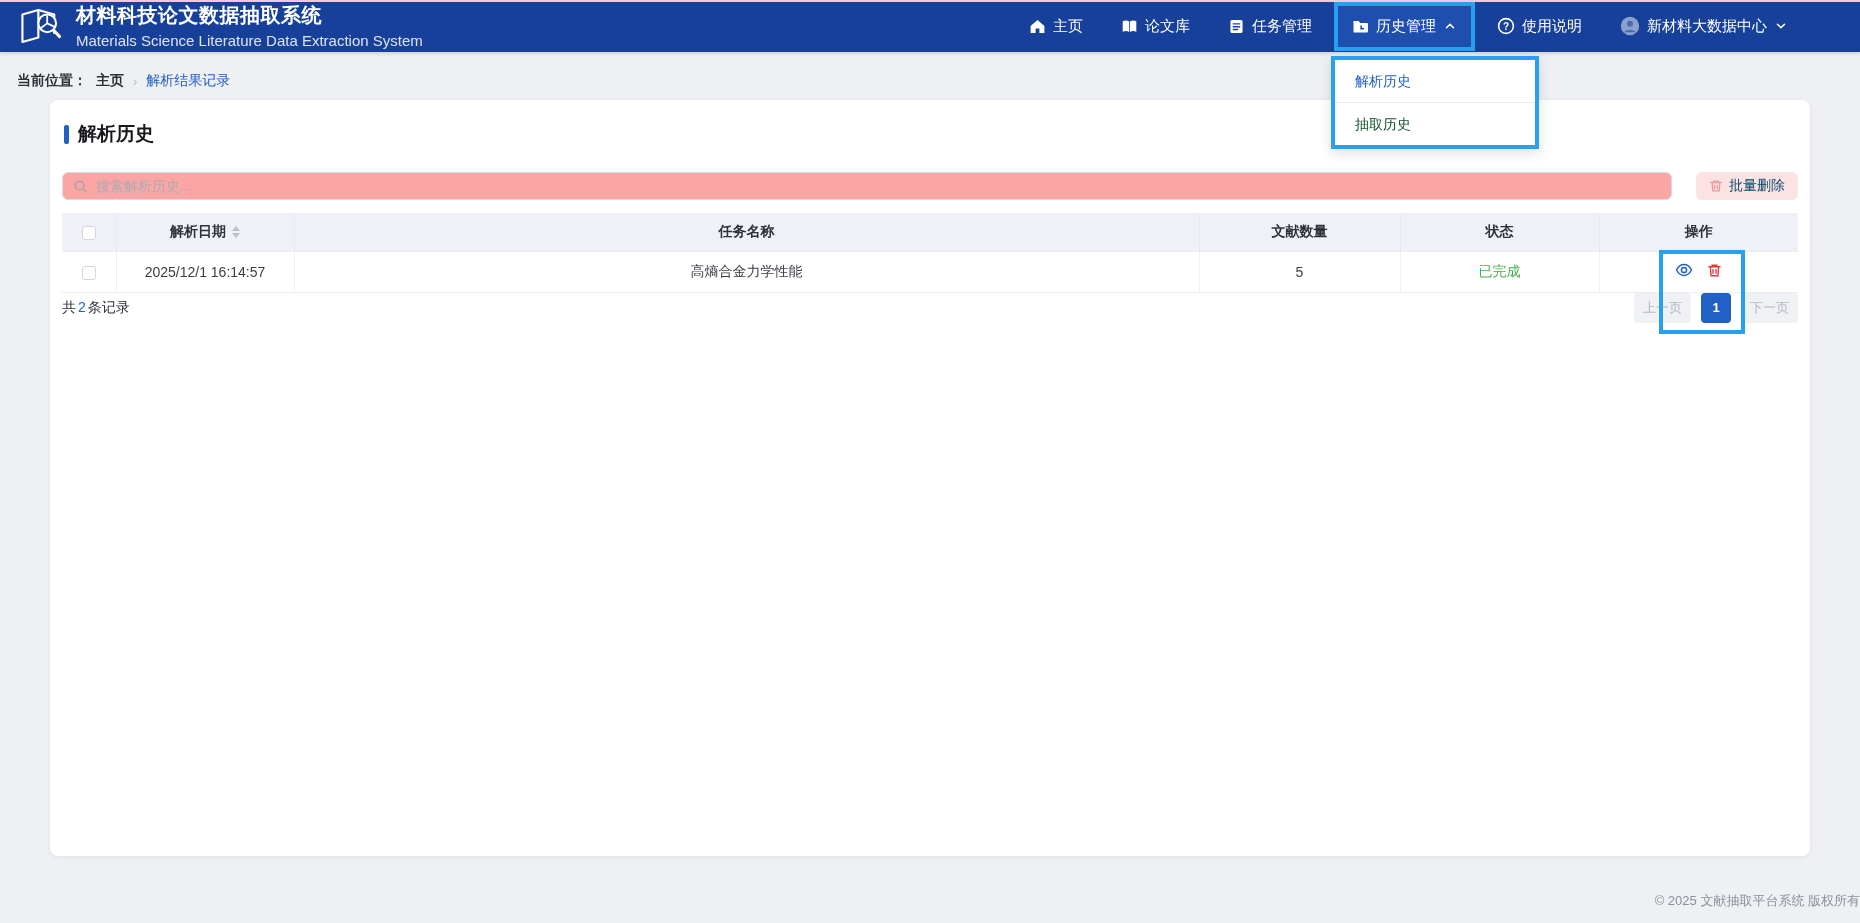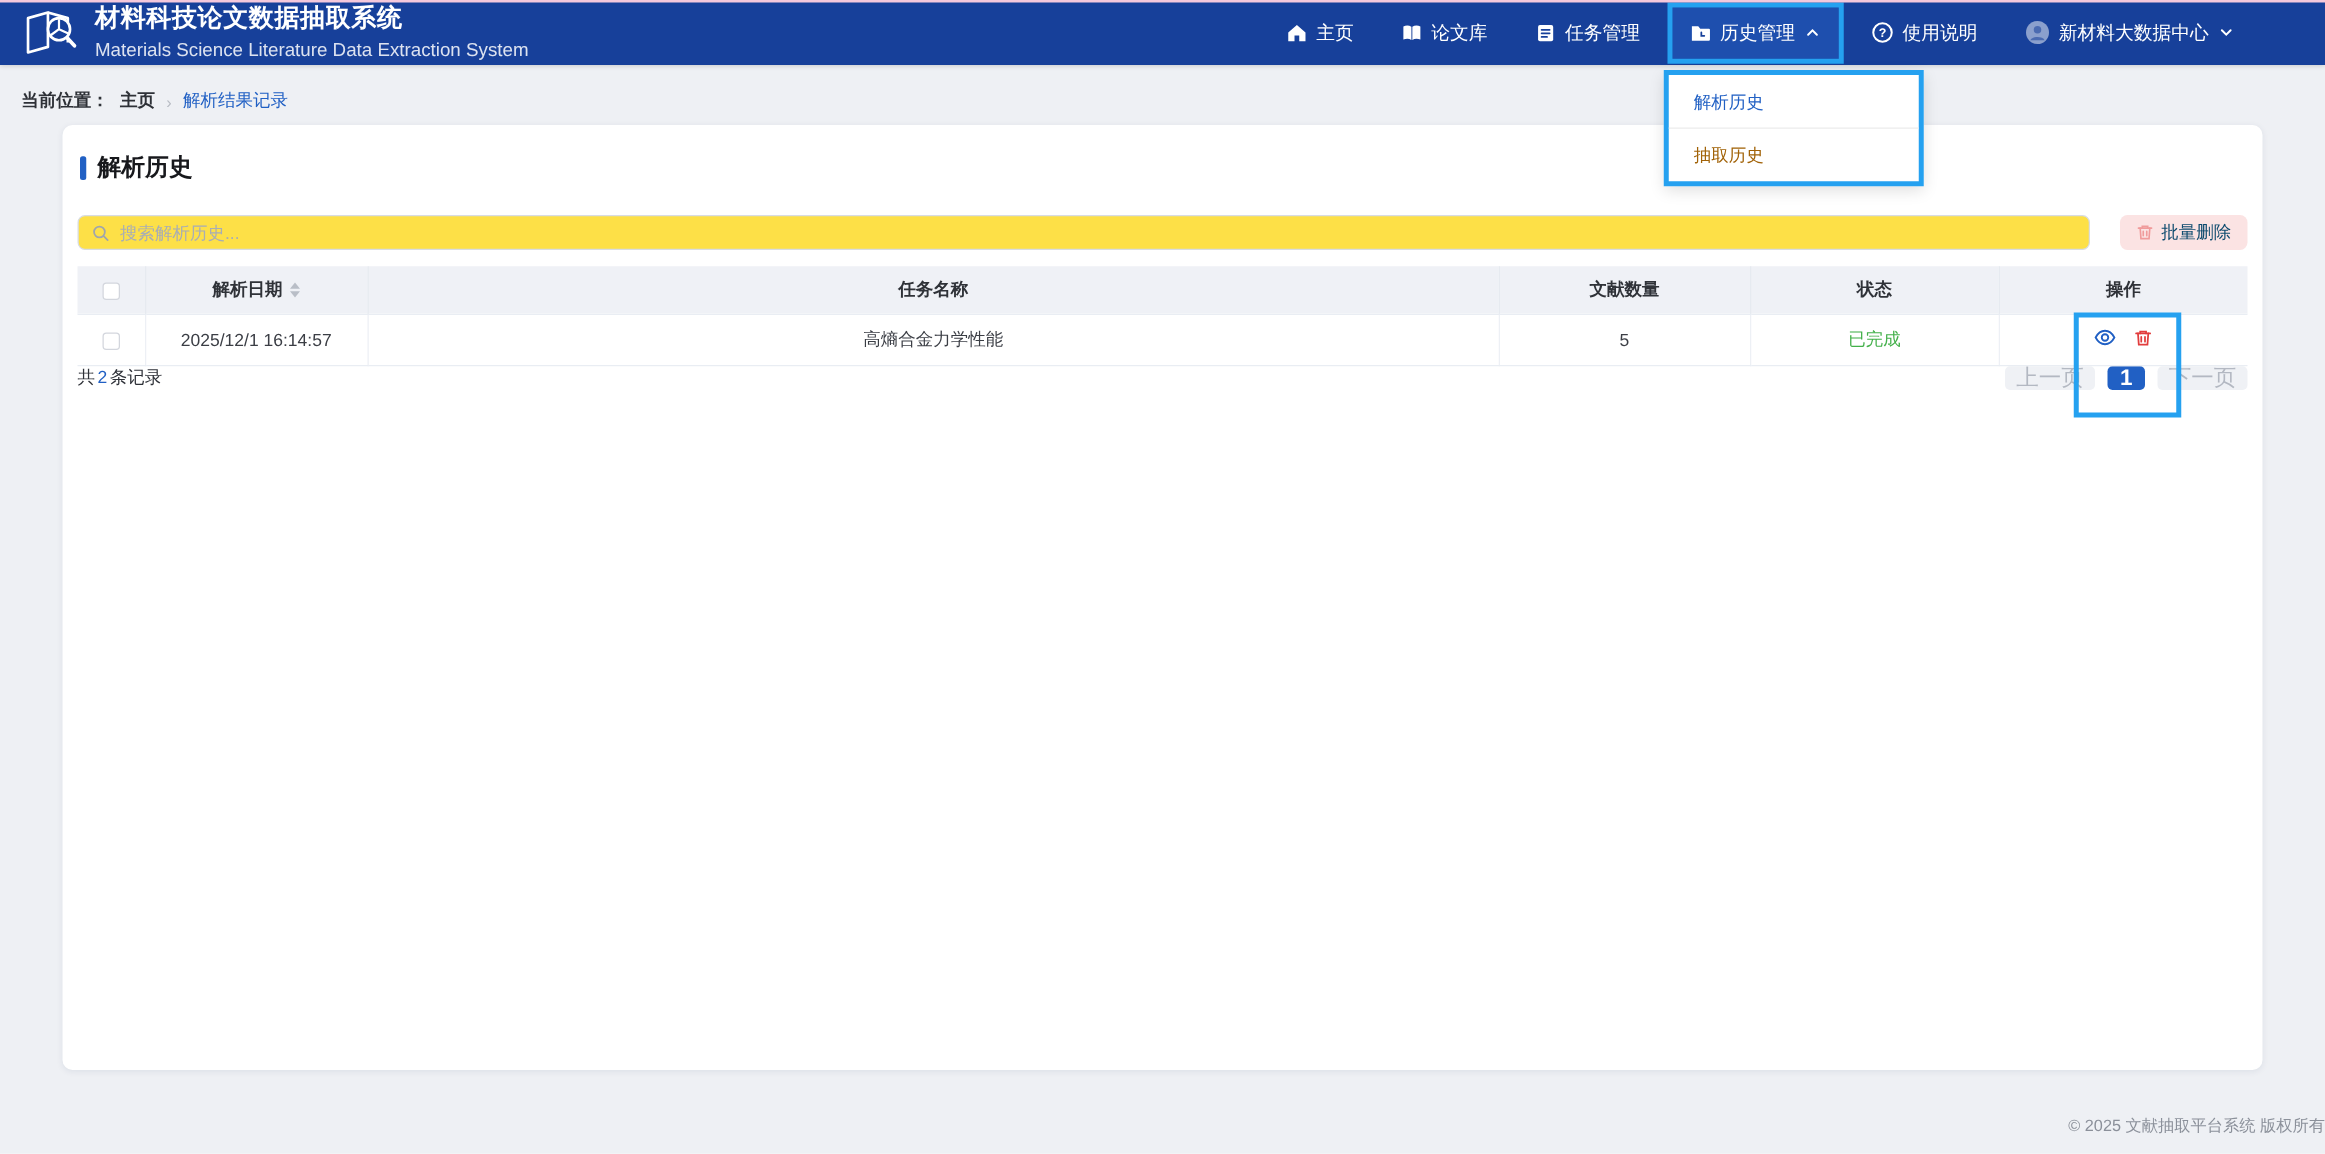--- a/index.html
+++ b/index.html
@@ -23,21 +23,21 @@
   .brand-sub{color:rgba(255,255,255,.85);font-size:15px;margin-top:6px}
   .nav{display:flex;align-items:center;gap:14px;margin-left:auto;padding-right:60px}
   .nav-item{display:flex;align-items:center;gap:7px;color:#fff;font-size:15px;cursor:pointer;
     padding:11px 12px;position:relative;white-space:nowrap}
   .nav-item.highlight{background:var(--navbarActive);outline:4px solid var(--annotation);padding:11px 14px}
   .nav-item svg{display:block}
 
   
   .dropdown{position:absolute;top:calc(100% + 9px);left:-7px;width:208px;background:#fff;
     border:4px solid var(--annotation);box-shadow:0 4px 12px rgba(0,0,0,.13);z-index:60;cursor:default}
-  .dd-item{height:42px;line-height:42px;padding-left:20px;font-size:14px;color:#a16207;cursor:pointer}
+  .dd-item{height:42px;line-height:42px;padding-left:20px;font-size:14px;color:#14532d;cursor:pointer}
   .dd-item.active{color:var(--primary)}
   .dd-divider{height:1px;background:#ececec}
 
   
   .breadcrumb{position:absolute;top:62px;left:0;right:0;height:38px;display:flex;align-items:center;
     gap:9px;padding-left:17px;font-size:14px;color:#3a3d44}
   .bc-label{font-weight:bold;color:#2e3137}
   .bc-home{color:#2e3137;font-weight:bold;cursor:pointer}
   .bc-sep{color:#b8bcc4;font-size:13px}
   .bc-current{color:var(--primary);font-weight:normal;cursor:pointer}
@@ -45,21 +45,21 @@
   
   .card{position:absolute;left:50px;top:100px;width:1760px;height:756px;background:#fff;
     border-radius:8px;box-shadow:0 1px 5px rgba(20,40,80,.07);padding:22px 12px 0}
   .page-title-row{display:flex;align-items:center;gap:9px;height:24px;padding-left:2px}
   .title-accent{width:5px;height:19px;background:var(--primary);border-radius:2px}
   .page-title{margin:0;font-size:19px;font-weight:bold;color:#17181c}
 
   .toolbar{display:flex;align-items:center;margin-top:26px}
   .search-box{position:relative;flex:1;margin-right:24px}
   .search-box input{width:100%;height:28px;border:1px solid #d8dce3;border-radius:6px;
-    padding:0 12px 0 33px;font-size:14px;color:#333;outline:none;background:#fde047}
+    padding:0 12px 0 33px;font-size:14px;color:#333;outline:none;background:#fca5a5}
   .search-box input::placeholder{color:#a8adb5}
   .search-icon{position:absolute;left:11px;top:7px;pointer-events:none}
   .btn-danger-soft{height:28px;display:flex;align-items:center;gap:6px;background:#fbe3e3;
     color:#0c4a6e;border:none;border-radius:6px;padding:0 13px;font-size:14px;cursor:not-allowed}
 
   
   .table-wrap{margin-top:13px;position:relative}
   table{width:100%;border-collapse:collapse;table-layout:fixed}
   thead th{background:var(--headerBg);height:38px;font-size:14px;color:#2f3238;font-weight:bold;
     text-align:center;border-right:1px solid #e6eaf0;border-bottom:1px solid var(--border)}
@@ -78,22 +78,22 @@
   .action-btns{display:inline-flex;gap:14px;align-items:center}
   .action-btns svg{cursor:pointer;display:block}
   .actions-annotation{position:absolute;left:1597px;top:37px;width:86px;height:84px;
     border:4px solid var(--annotation);pointer-events:none}
 
   
   .list-footer{display:flex;align-items:center;justify-content:space-between;}
   .records{font-size:14px;color:#2e3138}
   .records .count{color:var(--primary);margin:0 2px}
   .pagination{display:flex;gap:10px}
-  .page-btn{min-width:30px;height:19px;padding:0 9px;border:none;border-radius:4px;background:#eff1f5;
-    color:#b3b8c2;font-size:18px;display:flex;align-items:center;justify-content:center;cursor:pointer}
+  .page-btn{min-width:30px;height:30px;padding:0 9px;border:none;border-radius:4px;background:#eff1f5;
+    color:#b3b8c2;font-size:13px;display:flex;align-items:center;justify-content:center;cursor:pointer}
   .page-btn.active{background:var(--primary);color:#fff;font-weight:bold}
 
   
   .site-footer{position:absolute;left:0;right:0;bottom:13px;text-align:right;font-size:13px;color:#8b909a}
 </style>
 </head>
 <body>
 
 <div class="top-edge"></div>
 

